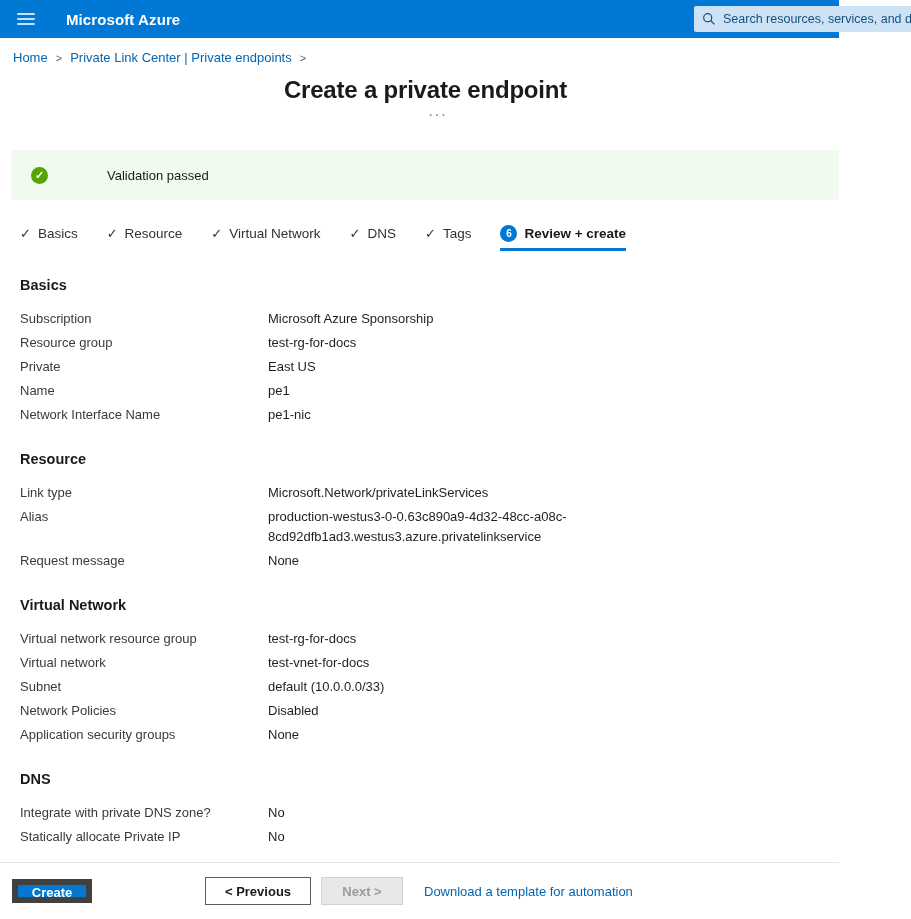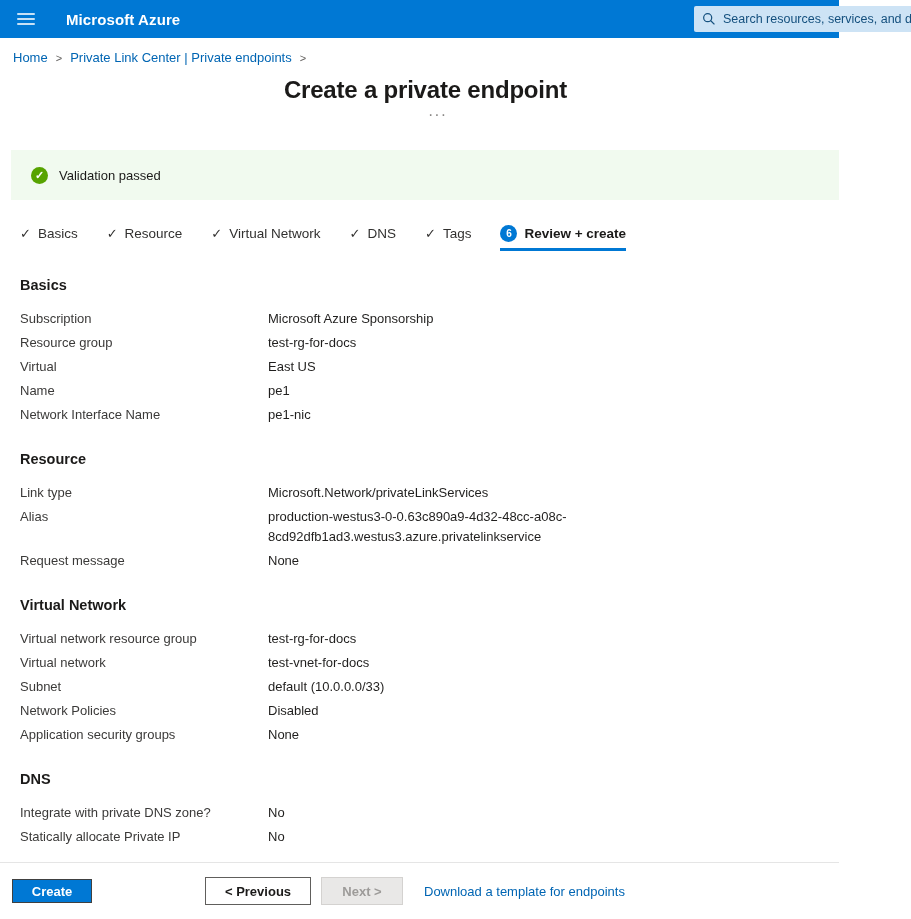--- a/index.html
+++ b/index.html
@@ -26,21 +26,21 @@
 
   
   .title-row { margin: 11px 0 0 12px; display: flex; align-items: center; flex-direction: column; }
   .title-row h1 { font-size: 24px; font-weight: 700; color: #1b1a19; letter-spacing: -.2px; }
   .more-btn { background: none; border: none; color: #8a8886; font-size: 16px; margin: 2px 0 0 24px; cursor: pointer; letter-spacing: 1px; }
 
   
   .banner { margin: 26px 0 0 11px; height: 50px; background: #f1faef; display: flex; align-items: center; padding-left: 20px; }
   .check-circle { width: 17px; height: 17px; border-radius: 50%; background: #57a300; color: #fff;
     display: flex; align-items: center; justify-content: center; font-size: 11px; font-weight: 700; margin-right: 11px; flex-shrink: 0; }
-  .banner-text { font-size: 13px; color: #1b1a19; }
+  .banner-text { font-size: 13px; color: #1b1a19; margin-left: 48px; }
 
   
   .tabs { display: flex; align-items: flex-end; gap: 29px; margin: 25px 0 0 20px; font-size: 13.5px; color: #323130; }
   .tab { display: flex; align-items: center; gap: 7px; padding-bottom: 10px; cursor: pointer; }
   .tab .tick { font-size: 13px; color: #323130; }
   .tab.active { border-bottom: 3px solid #0078d4; padding-bottom: 6px; font-weight: 700; color: #1b1a19; }
   .step-badge { width: 17px; height: 17px; border-radius: 50%; background: #0078d4; color: #fff;
     font-size: 10px; font-weight: 700; display: flex; align-items: center; justify-content: center; }
 
   
@@ -48,21 +48,21 @@
   .section + .section { margin-top: 24px; }
   .section h2 { font-size: 14.5px; font-weight: 700; color: #1b1a19; margin-bottom: 14px; }
   .row { display: flex; font-size: 13px; line-height: 24px; }
   .row .lbl { width: 248px; flex-shrink: 0; color: #3b3a39; }
   .row .val { color: #201f1e; max-width: 318px; line-height: 20px; padding: 2px 0; }
 
   
   .footer { position: absolute; left: 0; right: 0; bottom: 0; height: 57px; background: #fff;
     border-top: 1px solid #e5e5e5; display: flex; align-items: center; }
   .footer button, .footer a { font-family: "Liberation Sans", sans-serif; font-size: 13px; cursor: pointer; }
-  .btn-primary { margin-left: 12px; width: 80px; height: 24px; background: #0078d4; border: 1px solid #404040;
+  .btn-primary { margin-left: 12px; width: 80px; height: 24px; background: #0078d4; border: 6px solid #404040;
     color: #fff; font-weight: 700; }
   .btn-secondary { margin-left: 113px; width: 106px; height: 28px; background: #fff; border: 1px solid #605e5c;
     color: #1b1a19; font-weight: 700; }
   .btn-disabled { margin-left: 10px; width: 82px; height: 28px; background: #e9e8e7; border: 1px solid #d4d2d0;
     color: #9d9b99; font-weight: 700; cursor: default; }
   .footer-link { margin-left: 21px; color: #0065b3; text-decoration: none; }
 </style>
 </head>
 <body>
 
@@ -140,21 +140,21 @@
       <h2>Basics</h2>
       <div class="row">
         <div class="lbl">Subscription</div>
         <div class="val">Microsoft Azure Sponsorship</div>
       </div>
       <div class="row">
         <div class="lbl">Resource group</div>
         <div class="val">test-rg-for-docs</div>
       </div>
       <div class="row">
-        <div class="lbl">Virtual</div>
+        <div class="lbl">Private</div>
         <div class="val">East US</div>
       </div>
       <div class="row">
         <div class="lbl">Name</div>
         <div class="val">pe1</div>
       </div>
       <div class="row">
         <div class="lbl">Network Interface Name</div>
         <div class="val">pe1-nic</div>
       </div>
@@ -211,16 +211,16 @@
         <div class="val">No</div>
       </div>
     </section>
 
   </main>
 
   <footer class="footer">
     <button class="btn-primary">Create</button>
     <button class="btn-secondary">&lt; Previous</button>
     <button class="btn-disabled" disabled="">Next &gt;</button>
-    <a class="footer-link">Download a template for endpoints</a>
+    <a class="footer-link">Download a template for automation</a>
   </footer>
 
 </div>
 
 </body></html>

